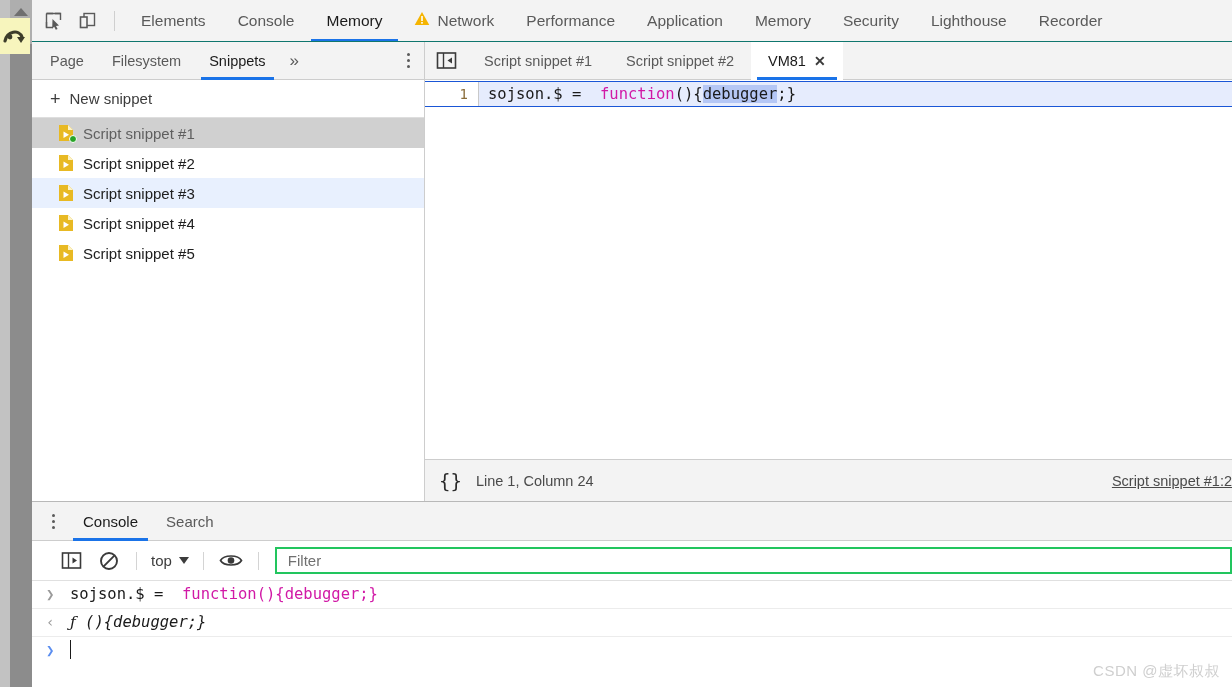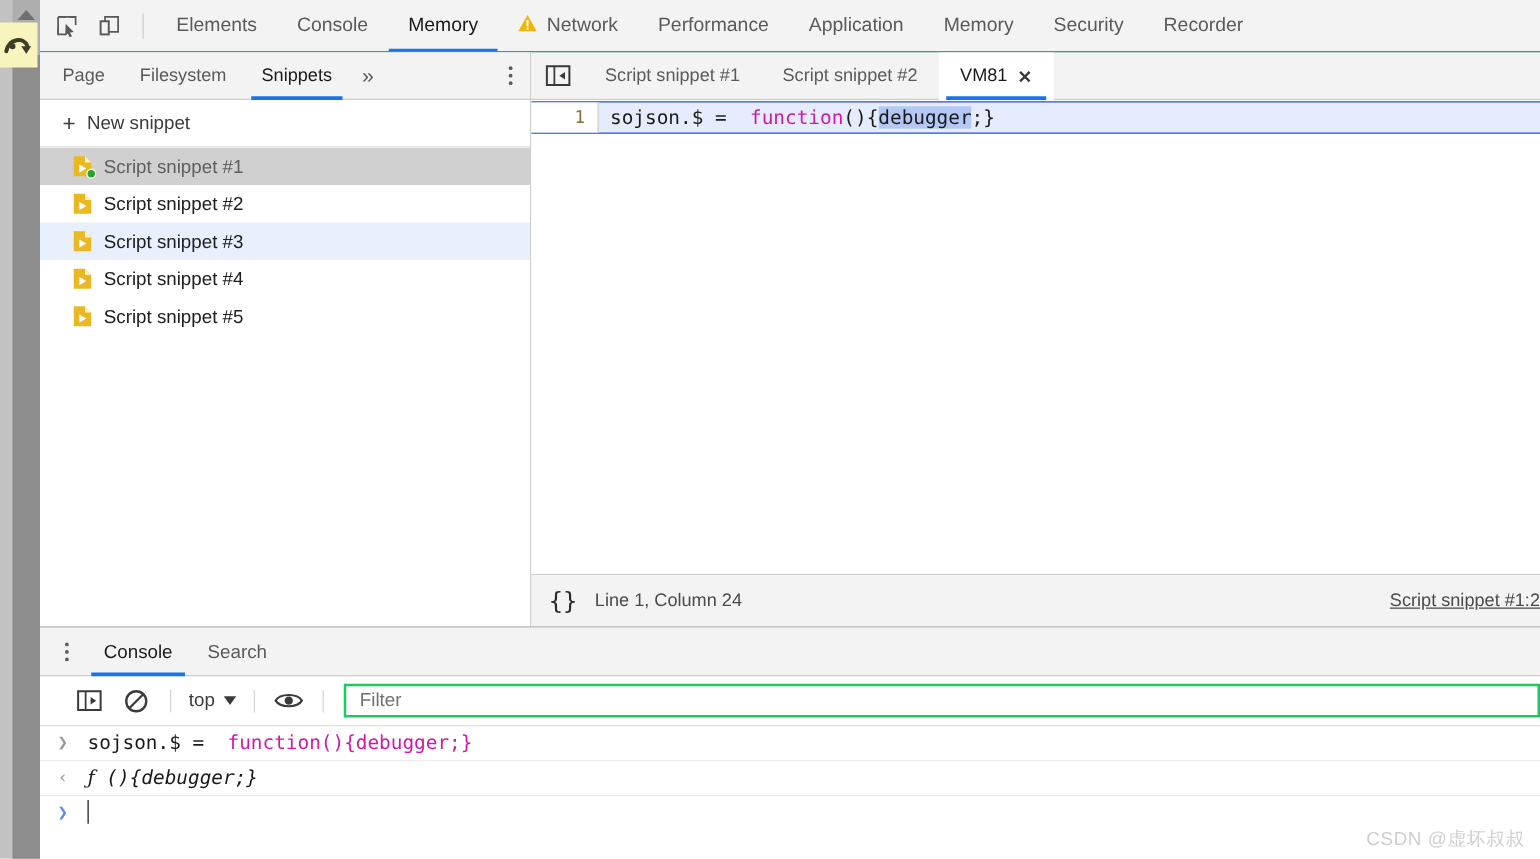--- a/index.html
+++ b/index.html
@@ -309,20 +309,23 @@
       <div class="main-tab">
         <span>Application</span>
       </div>
       <div class="main-tab">
         <span>Memory</span>
       </div>
       <div class="main-tab">
         <span>Security</span>
       </div>
       <div class="main-tab">
+        <span>Lighthouse</span>
+      </div>
+      <div class="main-tab">
         <span>Recorder</span>
       </div>
     </div>
 
     <div class="sources">
 
       <div class="nav-pane">
         <div class="nav-tabbar">
           <div class="nav-tab">
             <span>Page</span>

